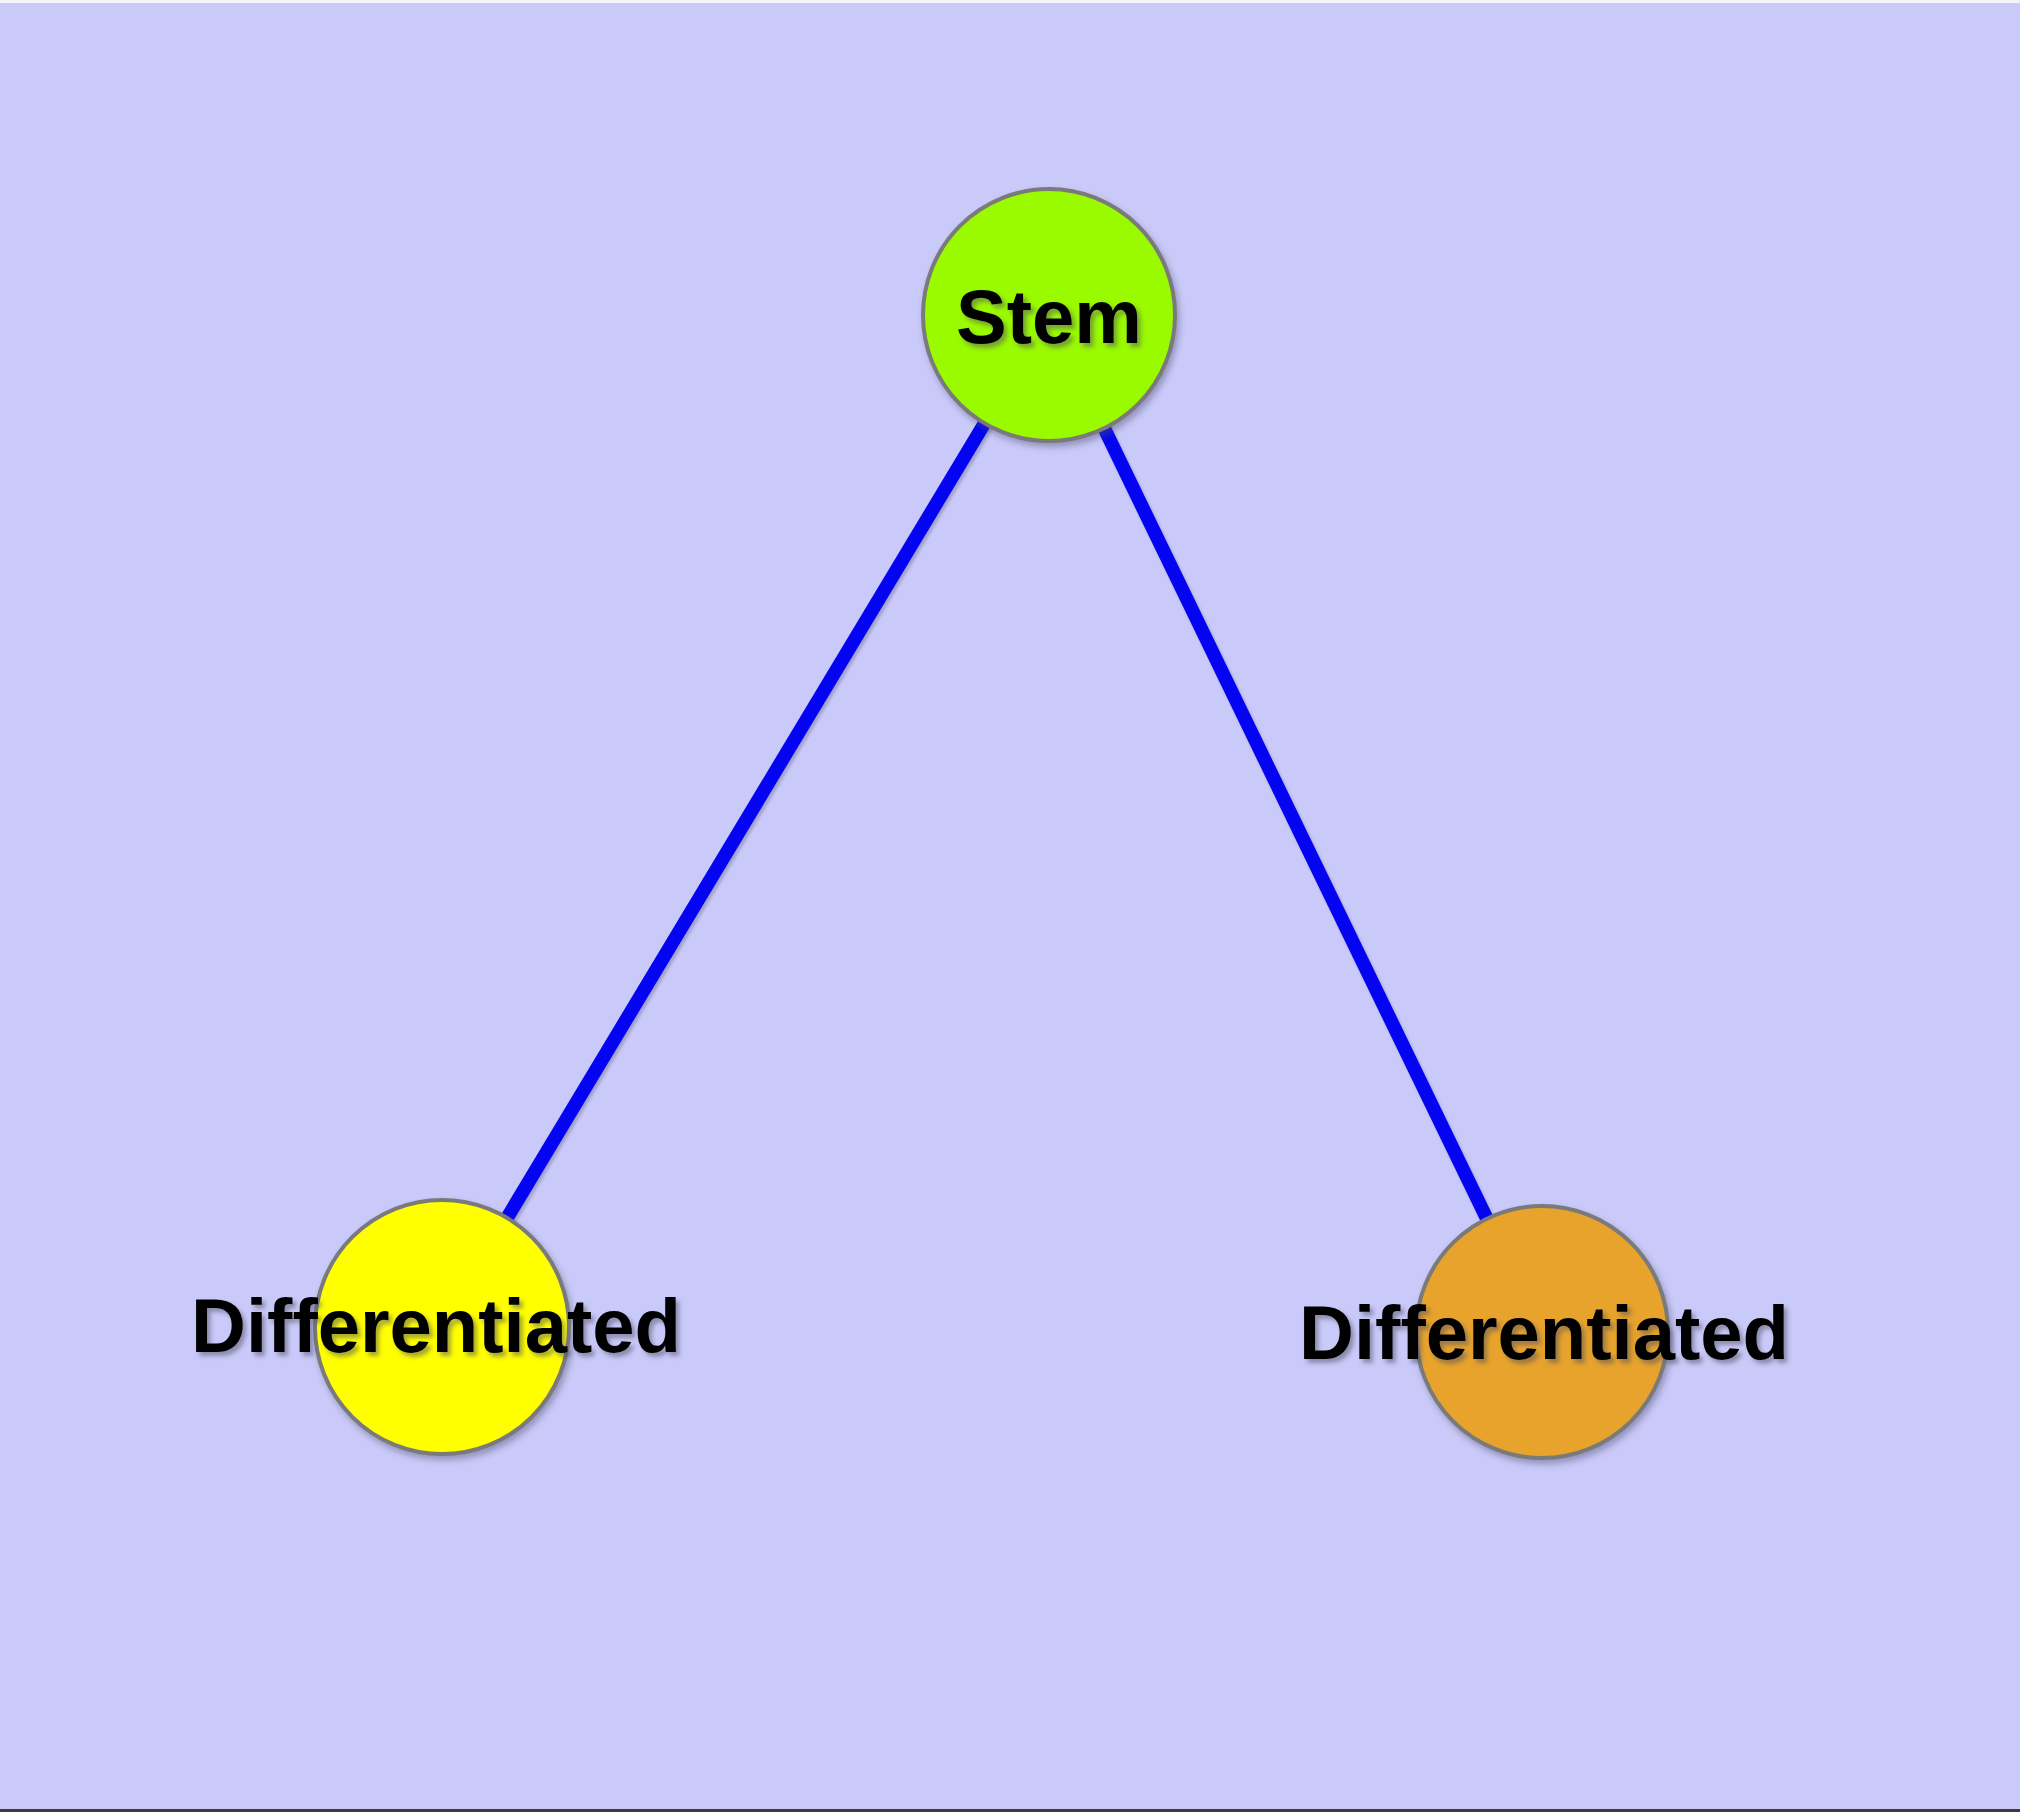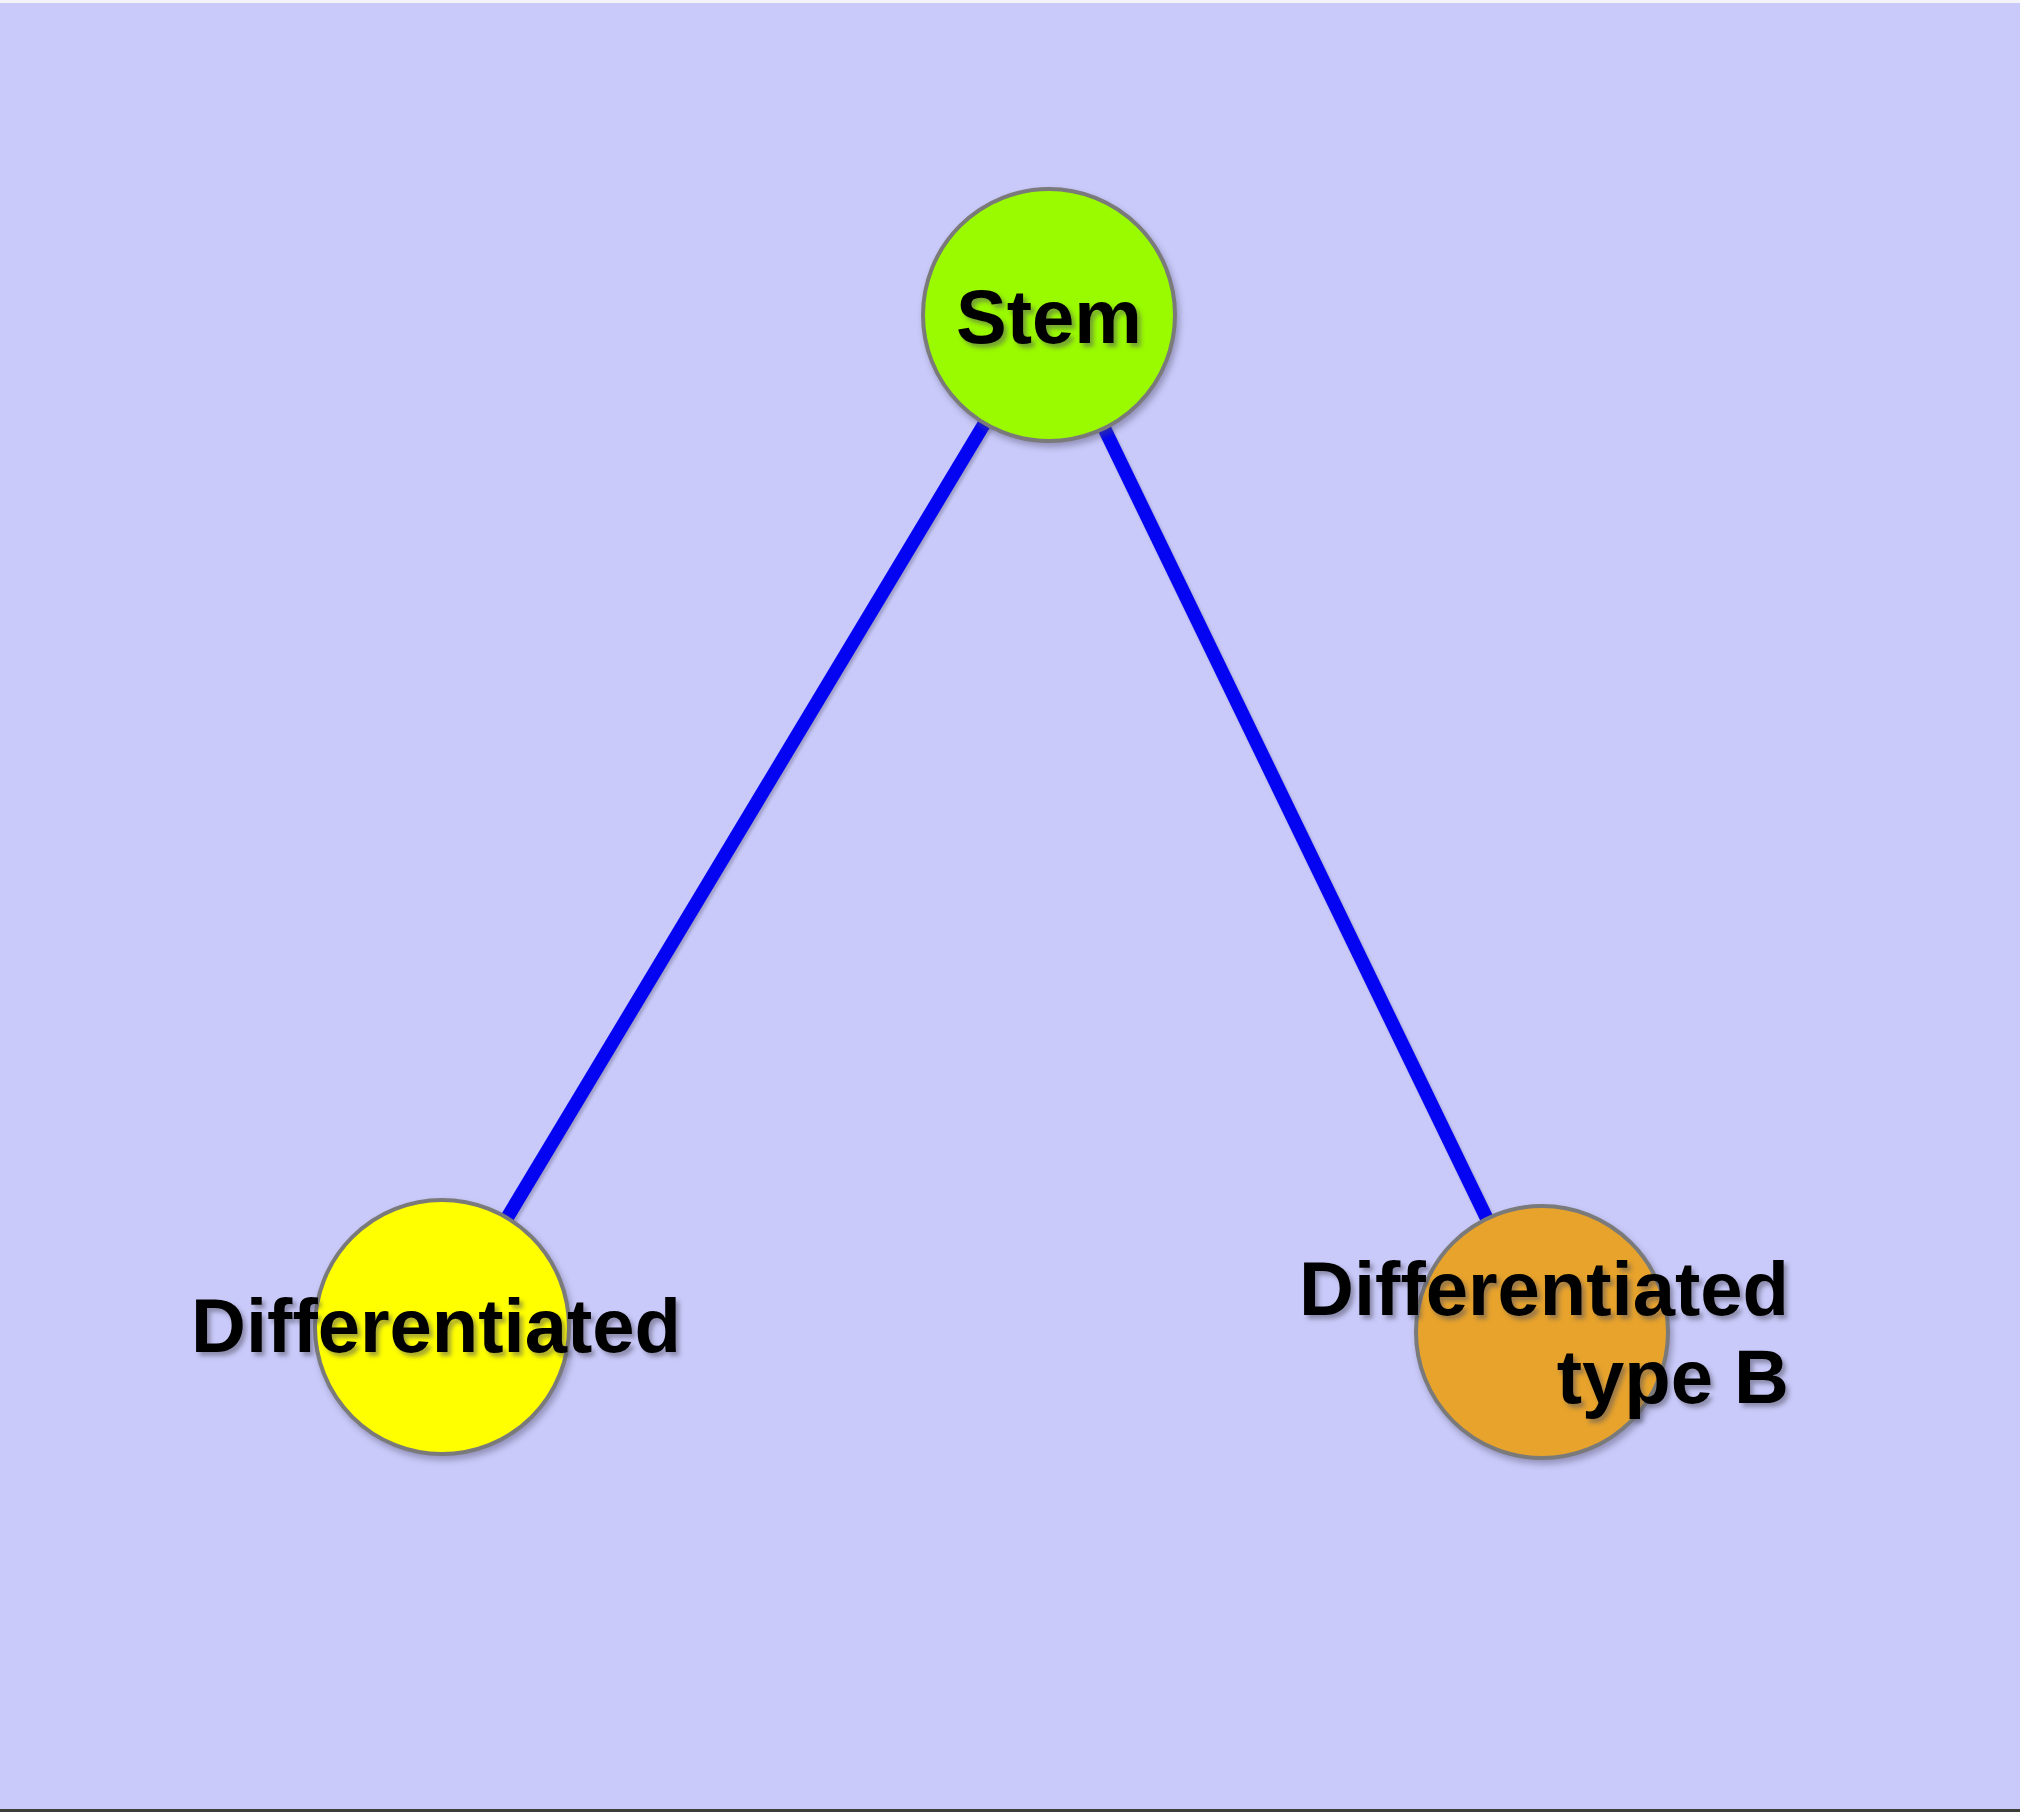--- a/index.html
+++ b/index.html
@@ -48,21 +48,21 @@
   .node-diff-a { left: 313px;  top: 1198px; width: 258px; height: 258px; }
   .node-diff-b { left: 1414px; top: 1204px; width: 256px; height: 256px; }
   .node-label {
     position: absolute;
     transform: translate(-50%, -50%);
     z-index: 3;
     font-size: 76px;
     font-weight: bold;
     line-height: 88px;
     color: #000000;
-    text-align: right;
+    text-align: left;
     white-space: nowrap;
     text-shadow: 3.4px 4.2px 4.2px rgba(80, 80, 100, 0.5);
   }
   .node-label span { display: block; }
   .label-stem   { left: 1049px; top: 317px;  }
   .label-diff-a { left: 436px;  top: 1326px; }
   .label-diff-b { left: 1544px; top: 1333px; }
 </style>
 </head>
 <body style="background: rgb(202, 202, 250);">
@@ -83,19 +83,18 @@
   <div class="node-label label-stem" style="color: rgb(0, 0, 0);">
     <span>Stem</span>
   </div>
 
   <div class="node-label label-diff-a" style="color: rgb(0, 0, 0);">
     <span>Differentiated</span>
   </div>
 
   <div class="node-label label-diff-b" style="color: rgb(0, 0, 0);">
     <span>Differentiated</span>
-    <span>type B</span>
   </div>
 
   <div class="strip-bottom" style="background: rgb(62, 62, 56);"></div>
 
 </div>
 
 
 </body></html>

